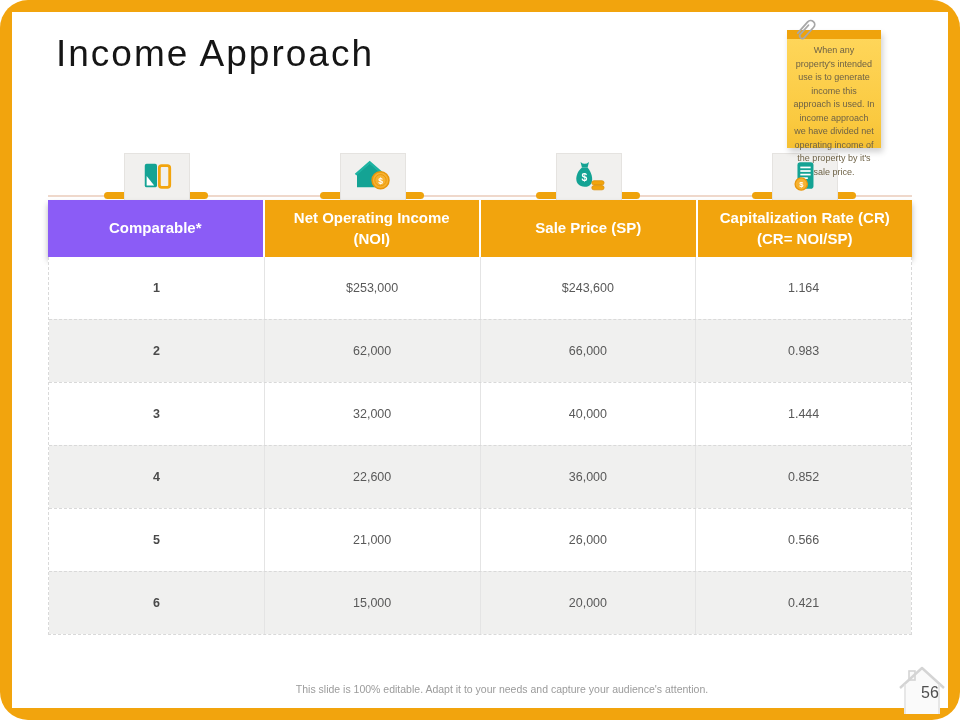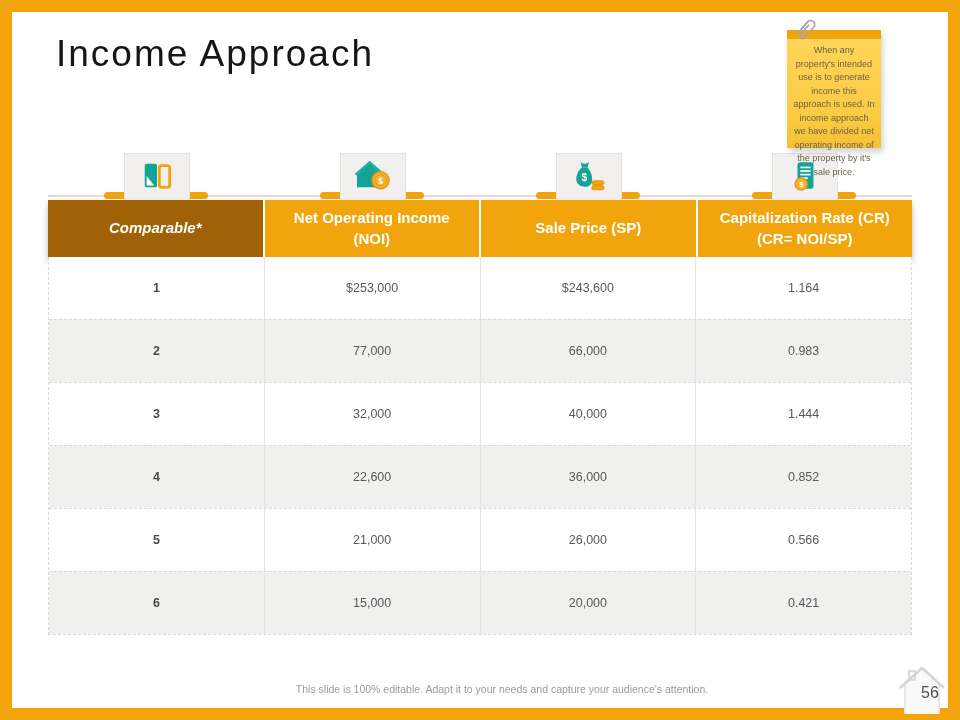--- a/index.html
+++ b/index.html
@@ -1,18 +1,18 @@
 <!DOCTYPE html>
 <html><head>
 <meta charset="utf-8">
 <style>
   html,body{margin:0;padding:0;background:#ffffff;}
   .slide{
     position:relative;width:960px;height:720px;background:#ffffff;
-    font-family:"Liberation Sans",sans-serif;overflow:hidden;
+    font-family:"Liberation Sans",sans-serif;overflow:hidden;border-radius:28px;
   }
   .frame{position:absolute;inset:0;border:12px solid #F2A40D;z-index:50;pointer-events:none;}
 
   .title{
     position:absolute;left:56px;top:33px;font-size:37px;color:#151515;
     letter-spacing:2px;font-weight:400;
   }
 
   
   .note{
@@ -37,21 +37,21 @@
 
   
   .table{position:absolute;left:48px;top:200px;width:864px;z-index:4;}
   .thead{display:flex;height:57px;box-shadow:0 4px 6px rgba(0,0,0,0.28);}
   .th{
     flex:1;display:flex;align-items:center;justify-content:center;text-align:center;
     color:#ffffff;font-weight:bold;font-size:15px;white-space:pre-line;
     box-sizing:border-box;border-right:2px solid #ffffff;line-height:1.35;
   }
   .th:last-child{border-right:none;}
-  .th.teal{background:#a16207;font-style:italic;}
+  .th.teal{background:#8b5cf6;}
   .th.orange{background:#F2A40D;}
   .tbody{border:1px dashed #D9D9D9;border-top:none;box-sizing:border-box;background:#ffffff;}
   .row{display:flex;height:62px;border-top:1px dashed #D9D9D9;}
   .row:first-child{border-top:none;}
   .row.alt{background:#F0F0EF;}
   .td{
     flex:1;display:flex;align-items:center;justify-content:center;
     font-size:12.5px;color:#595959;box-sizing:border-box;border-right:1px solid #E4E4E4;
   }
   .td:last-child{border-right:none;}
@@ -147,21 +147,21 @@
     </div>
     <div class="tbody">
       <div class="row">
         <div class="td num">1</div>
         <div class="td">$253,000</div>
         <div class="td">$243,600</div>
         <div class="td">1.164</div>
       </div>
       <div class="row alt">
         <div class="td num">2</div>
-        <div class="td">77,000</div>
+        <div class="td">62,000</div>
         <div class="td">66,000</div>
         <div class="td">0.983</div>
       </div>
       <div class="row">
         <div class="td num">3</div>
         <div class="td">32,000</div>
         <div class="td">40,000</div>
         <div class="td">1.444</div>
       </div>
       <div class="row alt">

